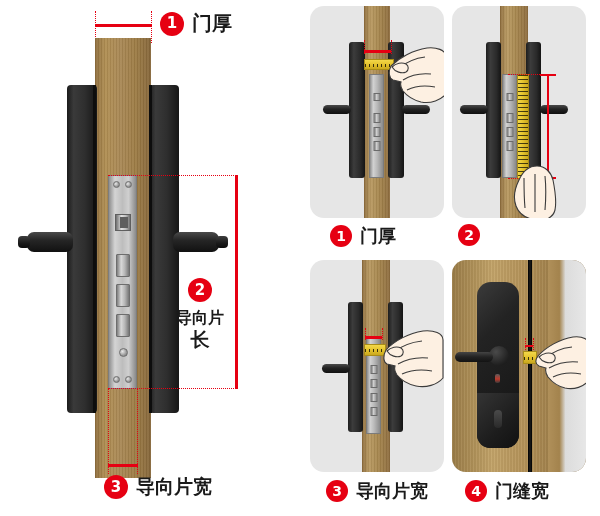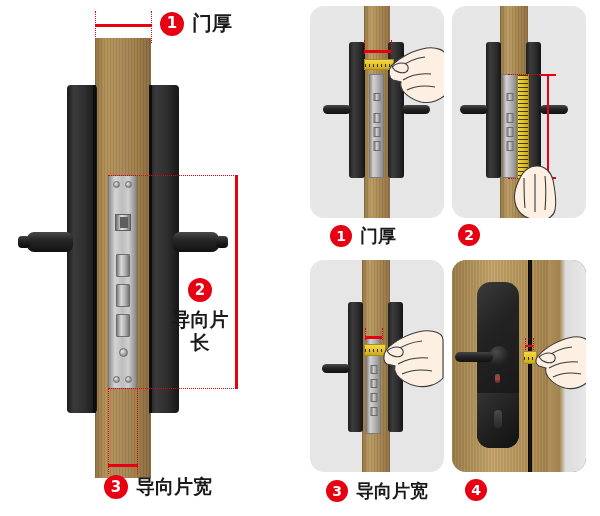--- a/index.html
+++ b/index.html
@@ -246,21 +246,21 @@
       <div class="abs gp-screw" style="left:4px;top:200px;"></div>
       <div class="abs gp-screw" style="left:16px;top:200px;"></div>
     </div>
 
     <div class="abs dot-h" style="left:108px;top:175px;width:130px;"></div>
     <div class="abs dot-h" style="left:108px;top:388px;width:130px;"></div>
     <div class="abs dim-solid" style="left:235px;top:175px;width:3px;height:214px;"></div>
 
     <div class="abs" style="left:170px;top:278px;width:60px;text-align:center;">
       <div class="badge" style="width:24px;height:24px;font-size:15px;margin:0 auto 6px;">2</div>
-      <div class="cn" style="font-size:19px;line-height:1.22;">导向片</div>
+      <div class="cn" style="font-size:16px;line-height:1.22;">导向片</div>
       <div class="cn" style="font-size:19px;line-height:1.22;">长</div>
     </div>
 
     <div class="abs dot-v" style="left:108px;top:388px;height:86px;"></div>
     <div class="abs dot-v" style="left:137px;top:388px;height:86px;"></div>
     <div class="abs dim-solid" style="left:108px;top:464px;width:30px;height:3px;"></div>
 
     <div class="abs panel-label" style="left:104px;top:474px;">
       <div class="badge" style="width:24px;height:24px;font-size:15px;">3</div>
       <div class="cn" style="font-size:19px;">导向片宽</div>
@@ -398,15 +398,16 @@
     <div class="badge">2</div>
   </div>
 
   <div class="panel-label" style="left:326px;top:479px;">
     <div class="badge">3</div>
     <div class="cn">导向片宽</div>
   </div>
 
   <div class="panel-label" style="left:465px;top:479px;">
     <div class="badge">4</div>
+    <div class="cn">门缝宽</div>
   </div>
 
 </div>
 
 </body></html>

